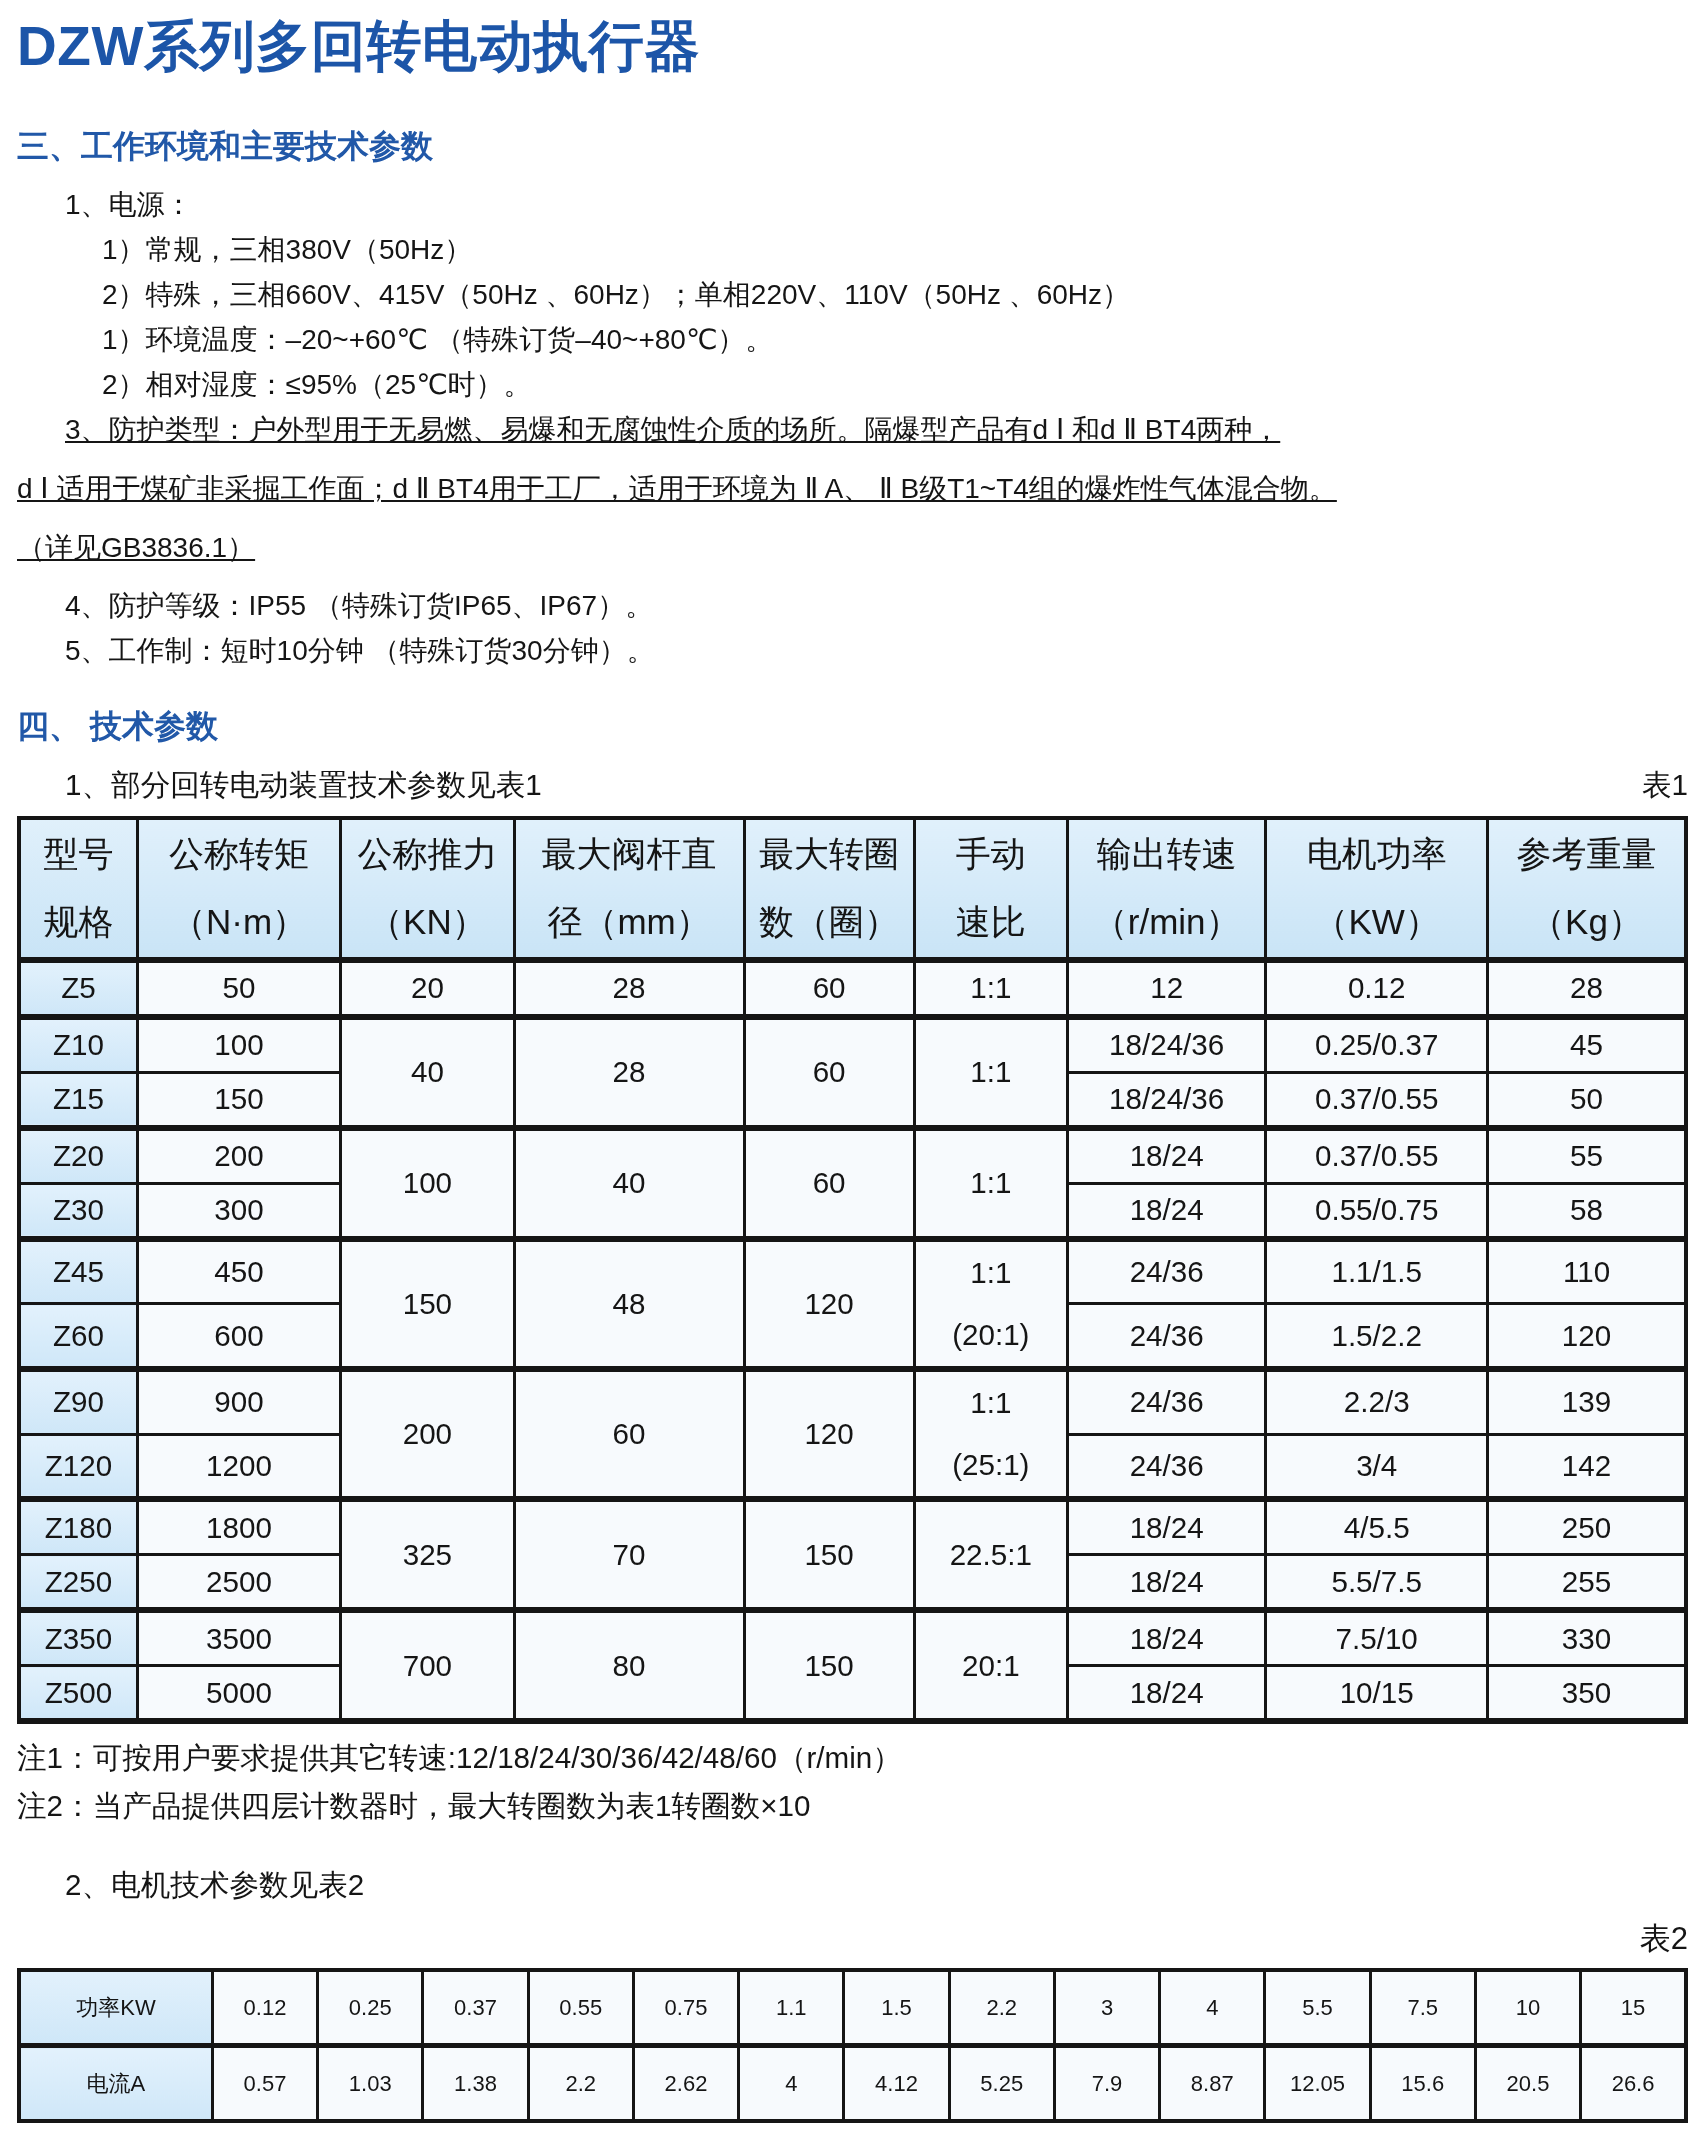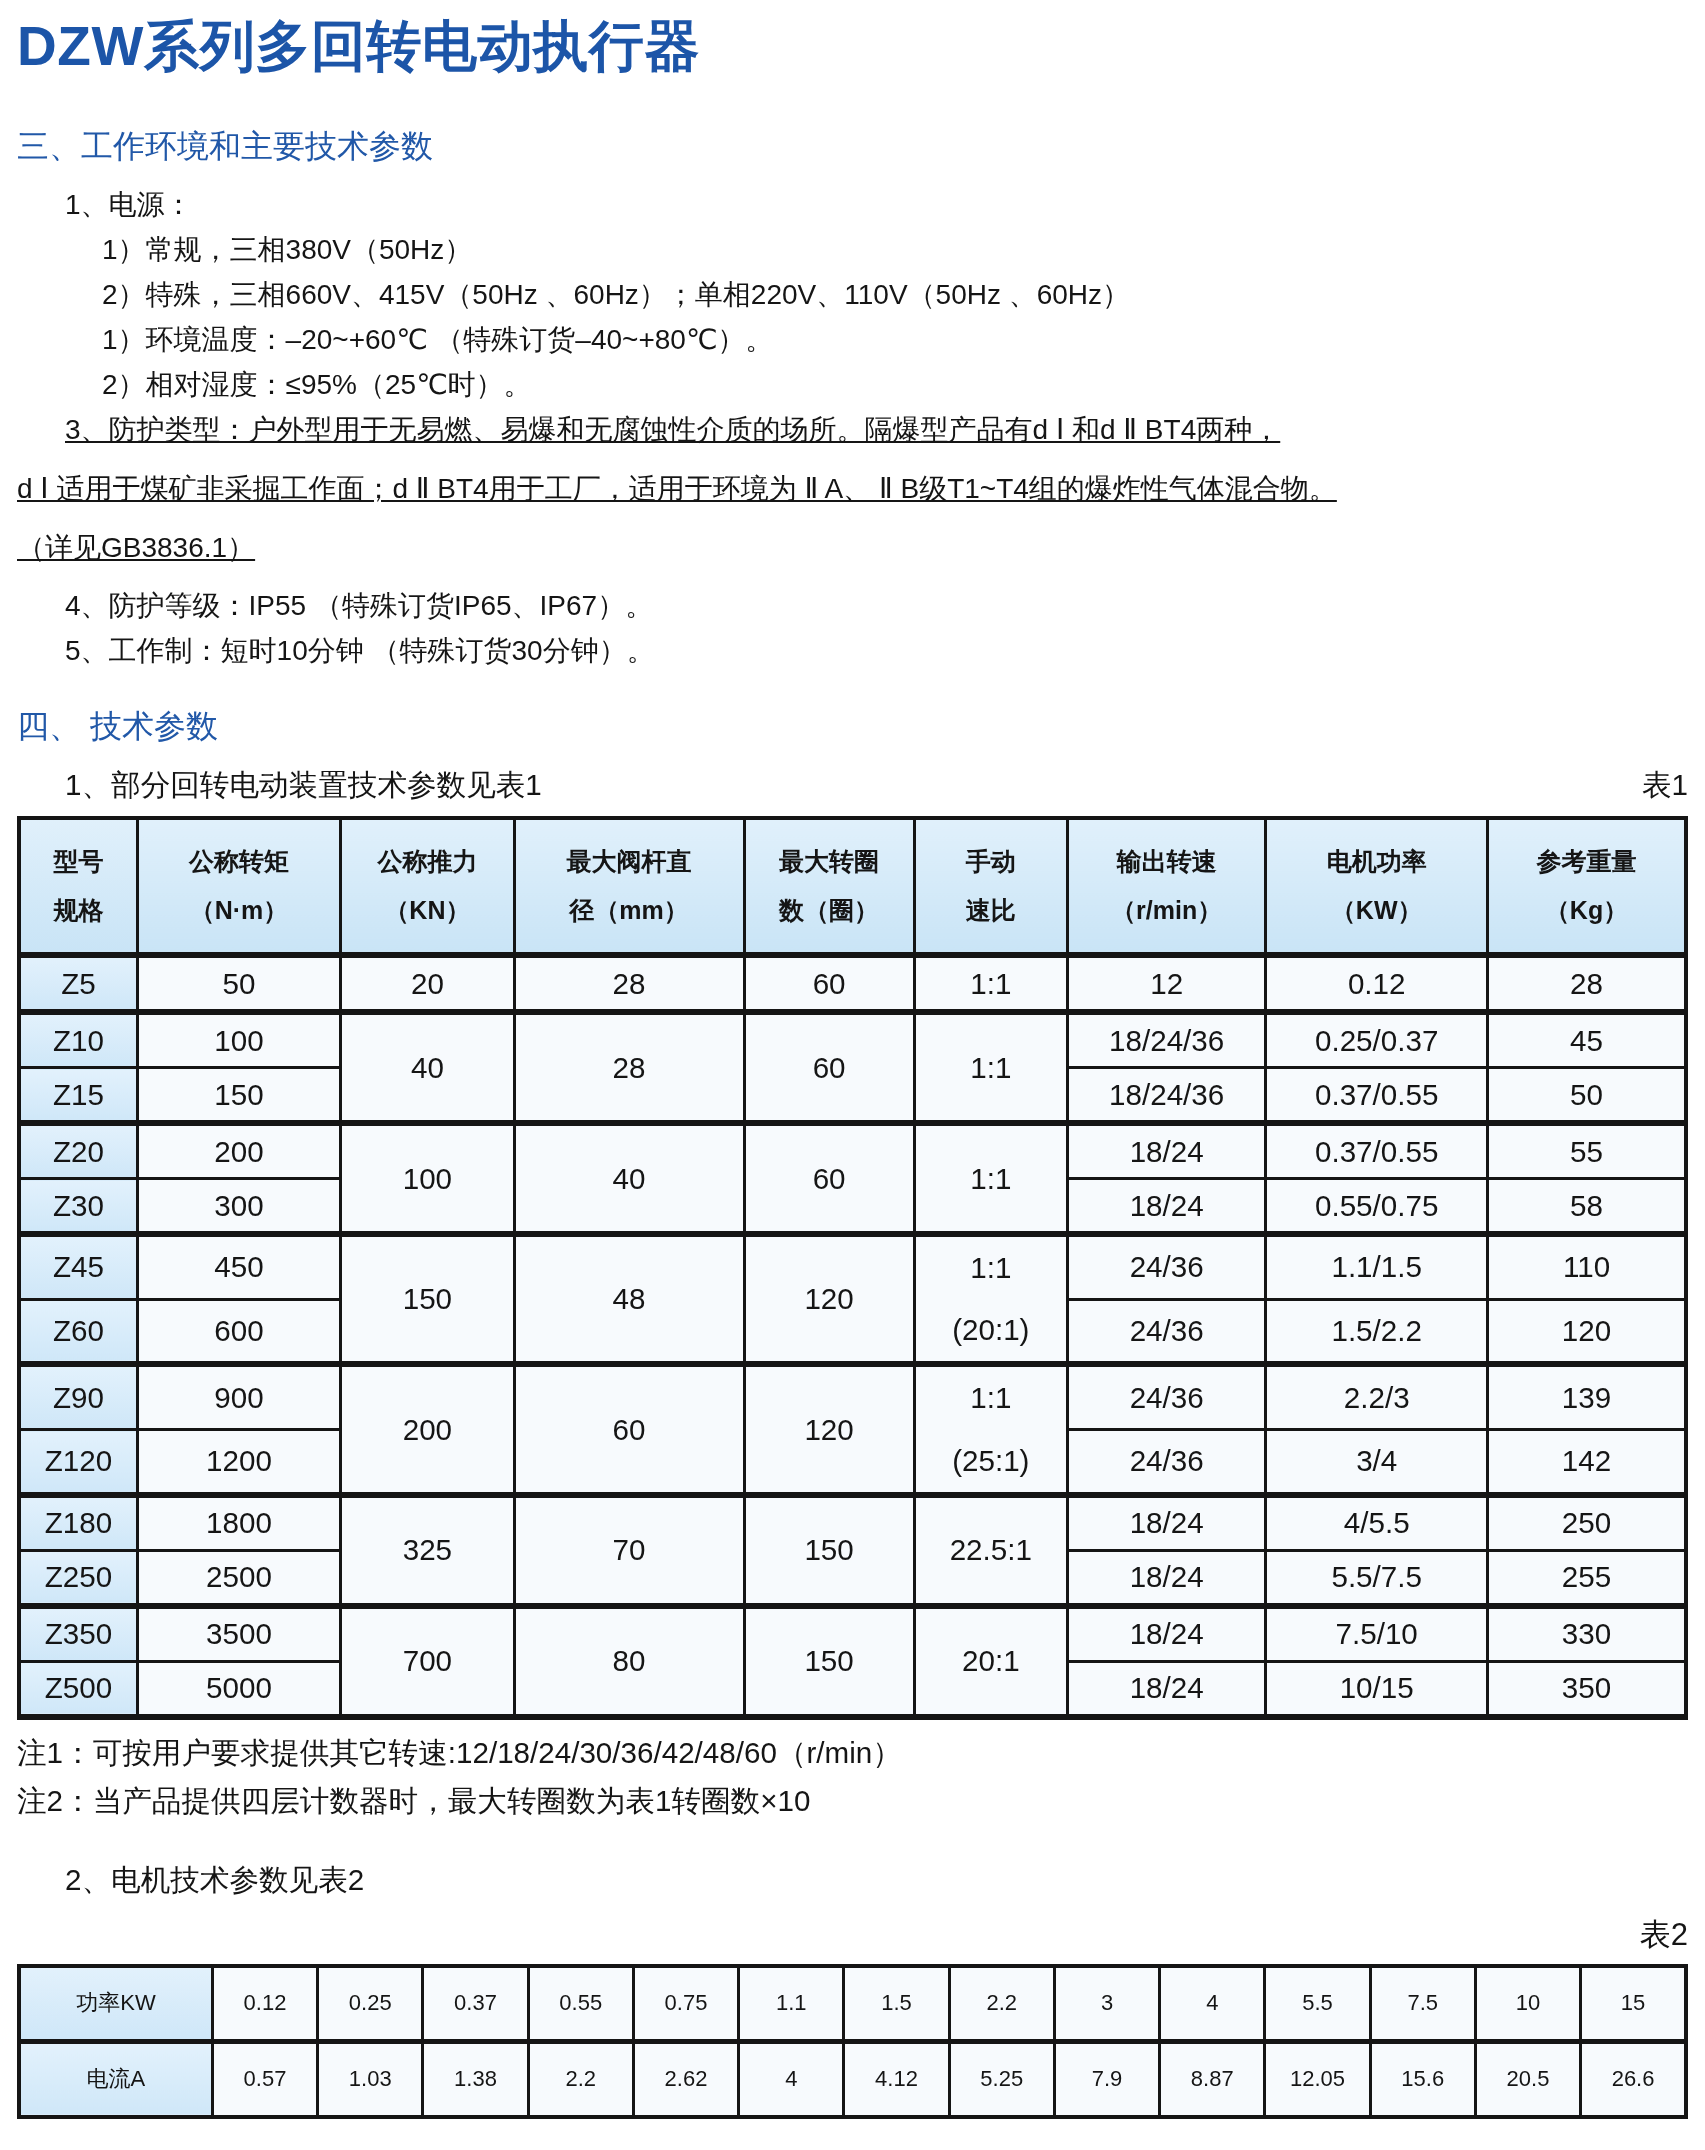--- a/index.html
+++ b/index.html
@@ -4,38 +4,38 @@
 <style>
   html,body { margin:0; padding:0; background:#ffffff; }
   .page {
     width:1705px; height:2148px; box-sizing:border-box;
     background:#ffffff; overflow:hidden;
     padding:16px 17px 0 17px;
     font-family:"Liberation Sans","DejaVu Sans",sans-serif;
     color:#151515;
   }
   h1.title { font-size:55px; line-height:1.12; font-weight:bold; color:#1c55a8; margin:0 0 50px 0; letter-spacing:0.6px; }
-  h2.sec { font-size:32px; line-height:1.15; font-weight:normal; color:#2158a8; margin:0 0 24px 0; }
+  h2.sec { font-size:32px; line-height:1.15; font-weight:bold; color:#2158a8; margin:0 0 24px 0; }
   h2.sec.sec4 { margin-top:40px; margin-bottom:20.5px; }
 
   .line { font-size:28px; line-height:1.2; margin:0 0 11.4px 0; }
   .indent1 { padding-left:48px; }
   .indent2 { padding-left:85px; }
   .flush { padding-left:0; }
   .tall { margin-bottom:25px;text-decoration:underline; }
 
   .cap-row { display:flex; justify-content:space-between; align-items:flex-end;
              font-size:29.6px; padding-left:48px; margin:0 0 10.2px 0; }
 
   table { border-collapse:collapse; width:100%; table-layout:fixed; border:4.5px solid #151515; }
   th, td { border:3.4px solid #151515; text-align:center; vertical-align:middle; padding:0; }
 
   .t1 thead th {
     background:linear-gradient(180deg,#e0f0fb 0%,#c9e4f6 100%);
-    height:132px; font-weight:bold; font-size:25px; line-height:1.95;
+    height:132px; font-weight:normal; font-size:35px; line-height:1.95;
     border-bottom:6.3px solid #151515;
   }
   .t1 tbody td { height:51px; font-size:29.6px; background:#f7fafd; }
   .t1 td.model, .t2 td.model { background:linear-gradient(180deg,#e2f1fc 0%,#cfe7f8 100%); }
   .t1 tr.g-end td { border-bottom-width:6.3px; }
   .t1 td.rs { border-bottom-width:6.3px; }
   .t1 td.two { line-height:2.1; }
 
   .note { font-size:29.6px; margin:13.6px 0 3.4px 0; }
   .note + .note { margin-top:6.8px; }

